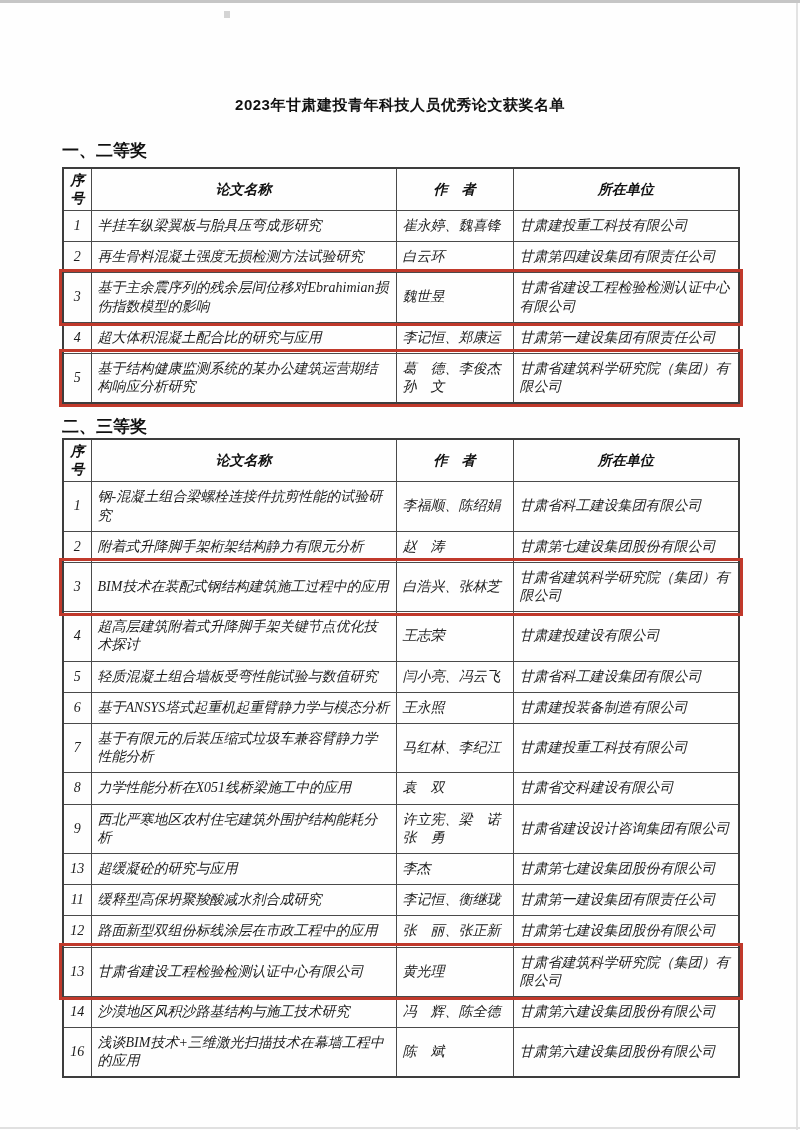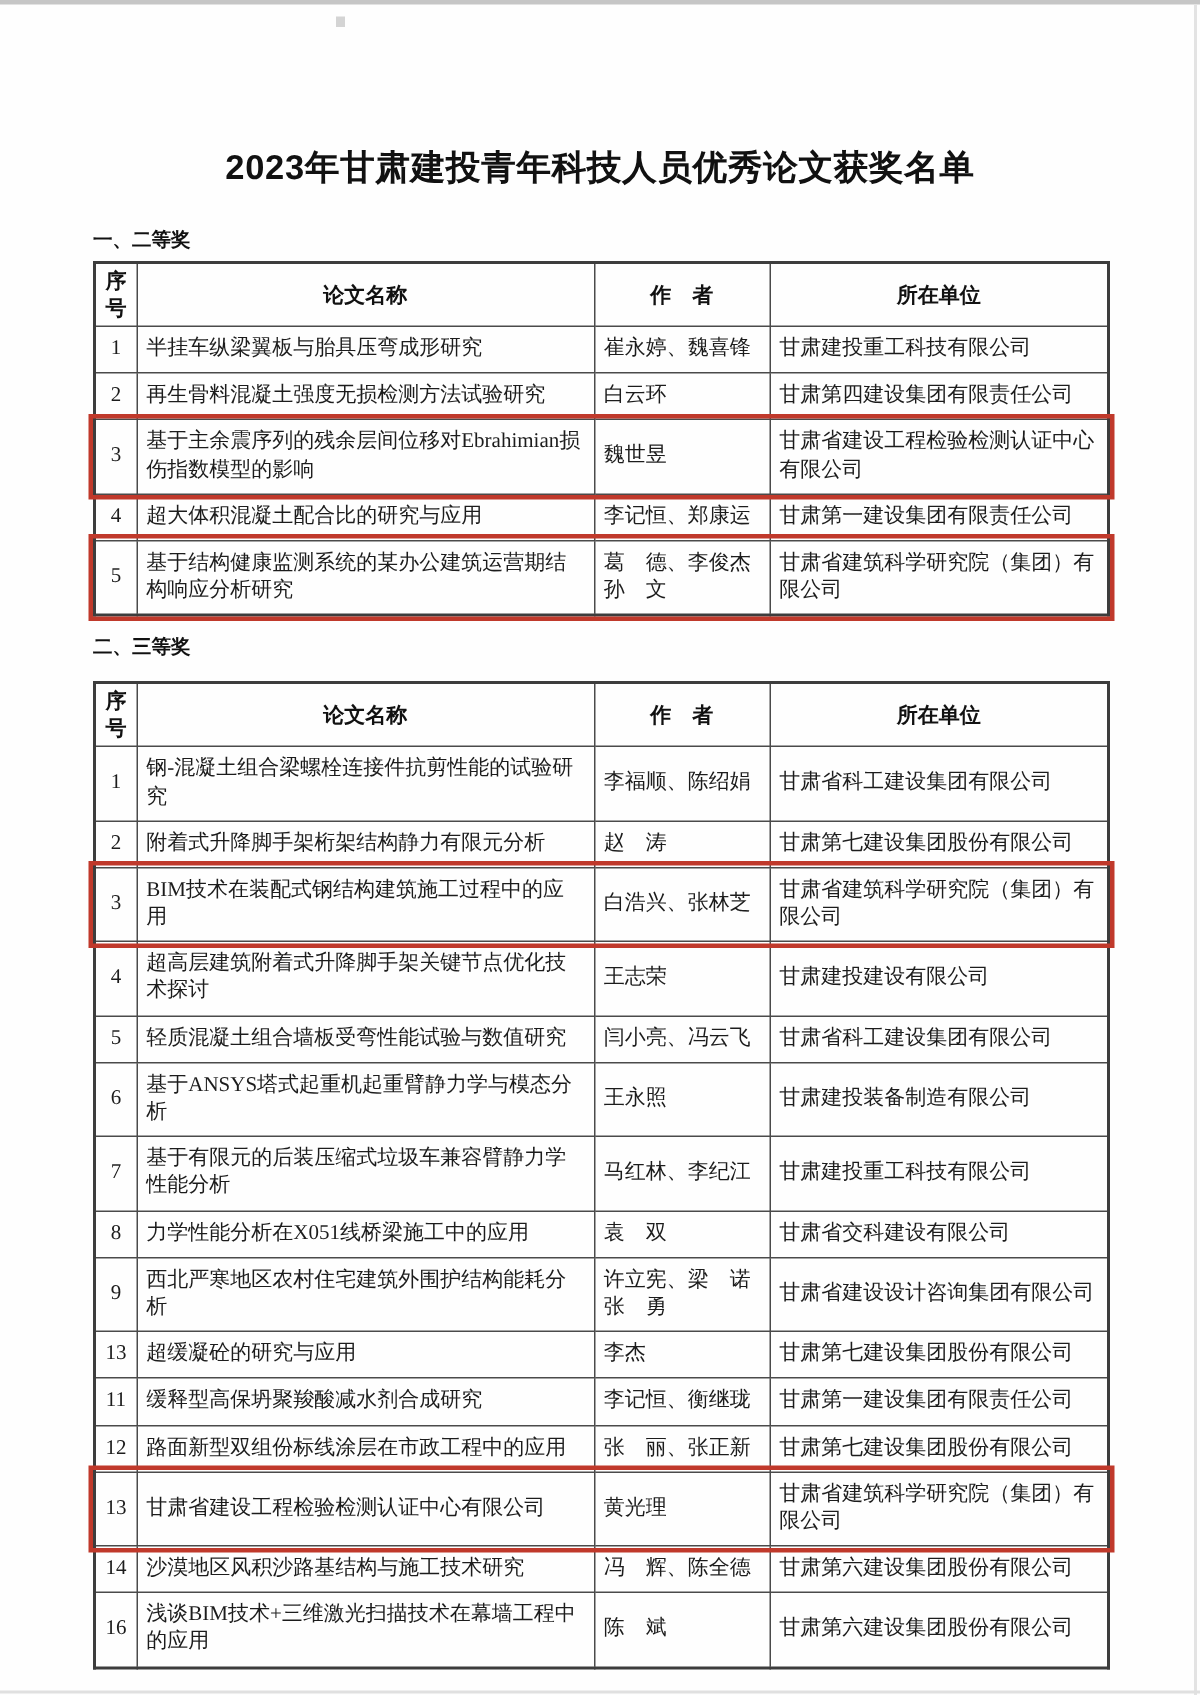--- a/index.html
+++ b/index.html
@@ -28,40 +28,41 @@
   .scan-artifact {
     position: absolute; top: 11px; left: 224px; width: 6px; height: 7px;
     background: #c9c9c9;
     opacity: .8;
   }
   .doc-title {
     margin: 0;
     padding-top: 96px;
     text-align: center;
     font-family: "Liberation Sans", "DejaVu Sans", sans-serif;
-    font-size: 23px;
+    font-size: 15px;
     font-weight: bold;
     letter-spacing: .5px;
     color: #111;
   }
   .content { padding: 0 62px; }
   .section-heading {
     margin: 0;
     font-family: "Liberation Sans", "DejaVu Sans", sans-serif;
-    font-size: 13px;
+    font-size: 17px;
     font-weight: bold;
     color: #111;
   }
   .section-heading.first { margin-top: 24px; margin-bottom: 5px; }
-  .section-heading.second { margin-top: 11px; margin-bottom: 14px; }
+  .section-heading.second { margin-top: 11px; margin-bottom: 0; }
   table.award-table {
     width: 676px;
     border-collapse: collapse;
     table-layout: fixed;
     border: 2px solid #3d3d3d;
+    font-style: italic;
   }
   table.award-table th, table.award-table td {
     border: 1px solid #4a4a4a;
     vertical-align: middle;
   }
   table.award-table th {
     font-family: "Liberation Sans", "DejaVu Sans", sans-serif;
     font-weight: bold;
     font-size: 14px;
     text-align: center;

